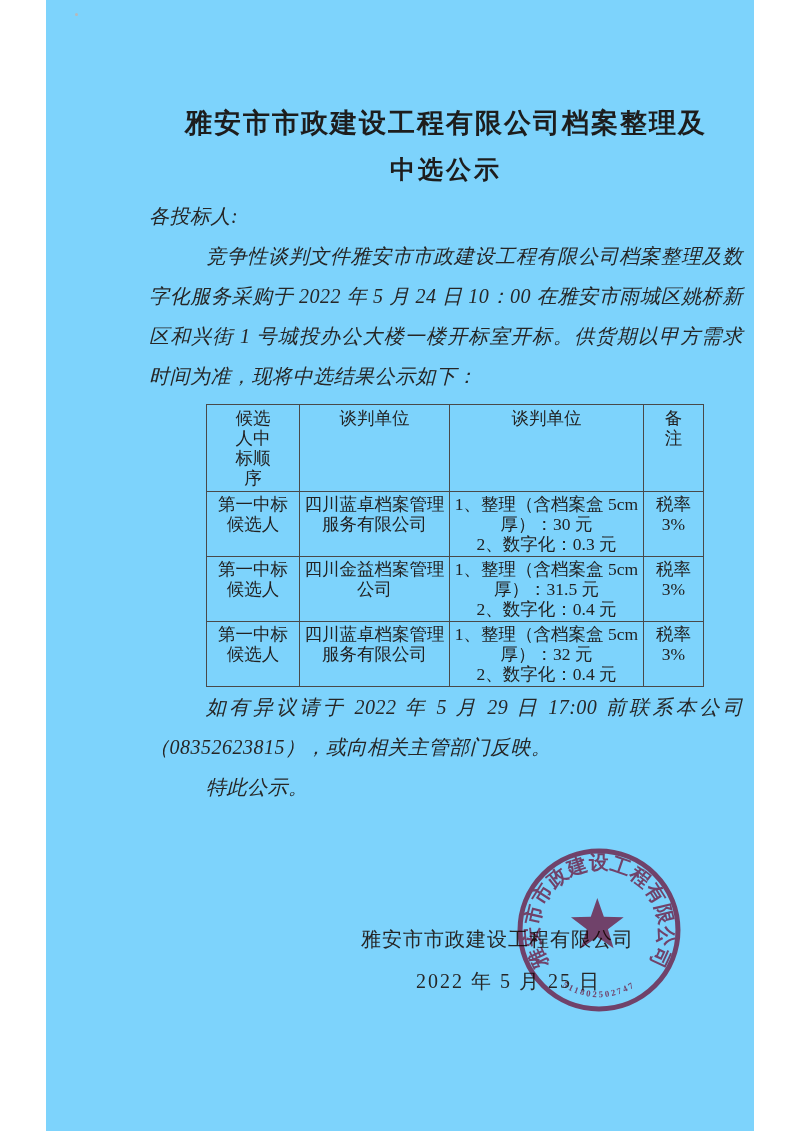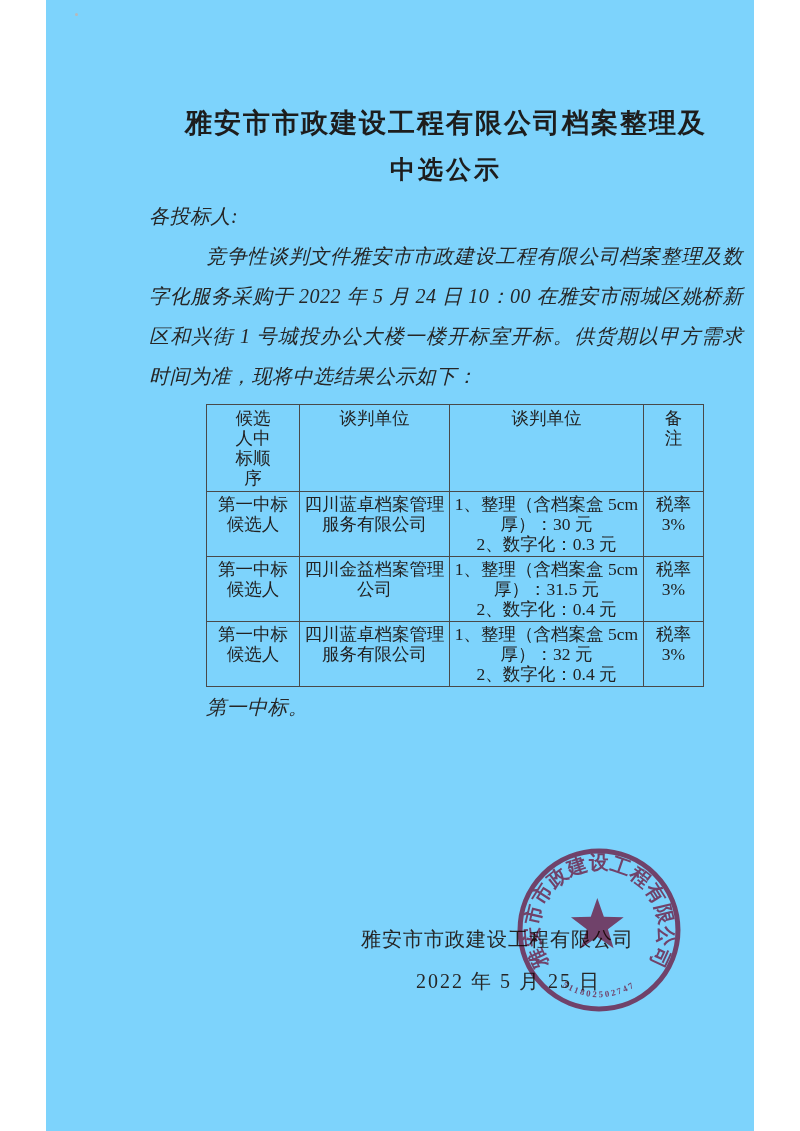--- a/index.html
+++ b/index.html
@@ -151,22 +151,23 @@
           <td>1、整理（含档案盒 5cm
 厚）：32 元
 2、数字化：0.4 元</td>
           <td>税率
 3%</td>
         </tr>
       </tbody>
     </table>
 
 
+    <p class="body-text indent">如有异议请于 2022 年 5 月 29 日 17:00 前联系本公司（08352623815），或向相关主管部门反映。</p>
 
-    <p class="body-text indent">第一中标。</p>
+    <p class="body-text indent">特此公示。</p>
 
   </div>
 
   <div class="sig-company">雅安市市政建设工程有限公司</div>
   <div class="sig-date">2022 年 5 月 25 日</div>
 
   <svg class="seal" viewBox="0 0 200 200" aria-hidden="true">
     <circle cx="100" cy="100" r="94" fill="none" stroke="#e23d5b" stroke-width="6"></circle>
     <path id="seal-arc-top" d="M 34.75 130.4 A 72 72 0 1 1 165.25 130.4" fill="none"></path>
     <path id="seal-arc-bottom" d="M 34.5 145.9 A 80 80 0 0 0 165.5 145.9" fill="none"></path>

